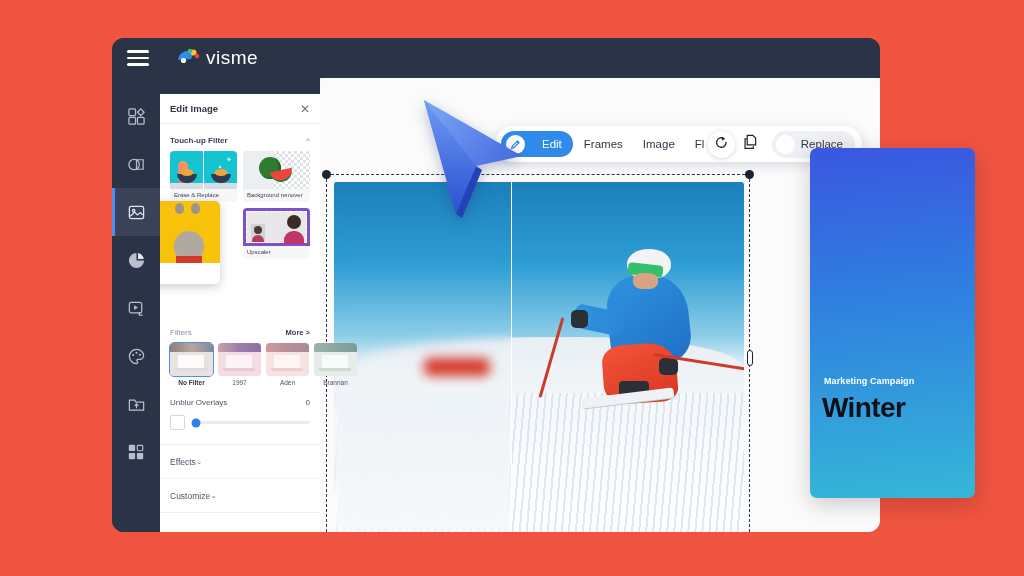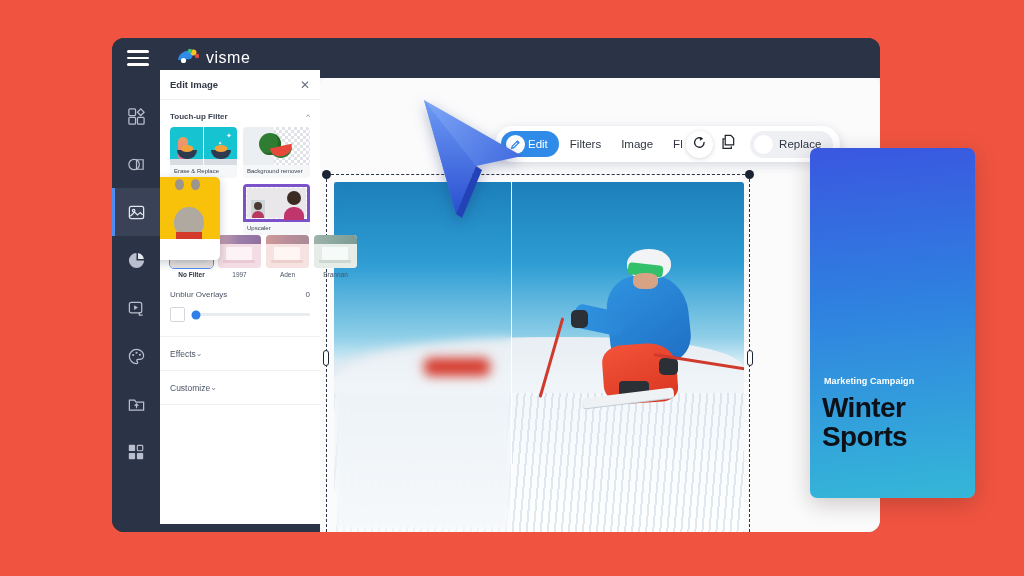--- a/index.html
+++ b/index.html
@@ -31,21 +31,21 @@
     width: 22px; height: 16px;
     margin-left: 15px;
     display: flex; flex-direction: column; justify-content: space-between;
     cursor: pointer;
   }
   .hamburger span { display: block; height: 2.6px; background: #fff; border-radius: 2px; }
 
   .brand { display: flex; align-items: center; margin-left: 28px; gap: 7px; }
   .brand-mark { width: 22px; height: 20px; position: relative; }
   .brand-word {
-    color: #ffffff; font-size: 16px; letter-spacing: 0.5px;
+    color: #ffffff; font-size: 19px; letter-spacing: 0.5px;
     font-weight: 400;
   }
 
   
   .rail {
     position: absolute; left: 0; top: 40px;
     width: 48px; height: 454px;
     background: #2b3347;
     display: flex; flex-direction: column; align-items: center;
     padding-top: 14px;
@@ -59,21 +59,21 @@
   }
   .rail-item.active { background: #394257; }
   .rail-item.active::before {
     content: ""; position: absolute; left: 0; top: 0; bottom: 0;
     width: 3px; background: #4f8df5;
   }
   .rail-item svg { display: block; }
 
   
   .panel {
-    position: absolute; left: 48px; top: 32px;
+    position: absolute; left: 48px; top: 56px;
     width: 160px; height: 454px;
     background: #ffffff;
     z-index: 4;
   }
   .panel-head {
     height: 30px; display: flex; align-items: center;
     justify-content: space-between;
     padding: 0 10px 0 10px;
     border-bottom: 1px solid #eef0f3;
   }
@@ -260,21 +260,21 @@
     height: 36px;
     background: #ffffff;
     border-radius: 18px;
     box-shadow: 0 3px 12px rgba(25,35,70,.16);
     display: flex; align-items: center;
     padding: 0 7px 0 6px;
     gap: 2px;
     z-index: 9;
   }
   .tb-edit {
-    display: flex; align-items: center; gap: 3px;
+    display: flex; align-items: center; gap: 17px;
     background: #2f8ae8; color: #fff;
     border-radius: 15px; height: 26px; padding: 0 11px 0 5px;
     cursor: pointer;
   }
   .tb-edit .pen-circle {
     width: 19px; height: 19px; background: #fff; border-radius: 50%;
     display: flex; align-items: center; justify-content: center;
   }
   .tb-edit .lbl { font-size: 11.5px; font-weight: 500; }
   .tb-item {
@@ -595,20 +595,24 @@
           <div class="dog"></div>
           <div class="ear" style="left:18px;"></div>
           <div class="ear" style="right:20px;"></div>
           <div class="scarf"></div>
         </div>
         <div class="divider"></div>
       </div>
       <div class="tool-label">Unblur</div>
     </div>
 
+    <div class="section-head" style="margin-top:62px;">
+      <span class="section-title muted">Filters</span>
+      <span class="more-link">More &gt;</span>
+    </div>
 
     <div class="filters-row">
       <div class="filter-item selected">
         <div class="filter-thumb">
           <div class="desk" style="background:#e9e2de;">
             <div class="strip" style="background:linear-gradient(90deg,#8f7f7a,#b8a59d,#7d8b96);"></div>
             <div class="lap"></div>
               <div class="lapbase"></div>
           </div>
         </div>
@@ -706,21 +710,21 @@
     <div class="float-toolbar">
       <div class="tb-edit">
         <span class="pen-circle">
           <svg width="11" height="11" viewBox="0 0 14 14" fill="none" stroke="#2f8ae8" stroke-width="1.5" stroke-linecap="round">
             <path d="M2 12 L3 9 L9.5 2.5 L11.5 4.5 L5 11 Z"></path>
             <path d="M8.8 3.2 L10.8 5.2"></path>
           </svg>
         </span>
         <span class="lbl">Edit</span>
       </div>
-      <div class="tb-item">Filters</div>
+      <div class="tb-item">Frames</div>
       <div class="tb-item">Image</div>
       <div class="tb-item clipped">Fl</div>
       <div class="tb-icon-btn hovered">
         <span>
           <svg width="15" height="15" viewBox="0 0 18 18" fill="none" stroke="#1f242d" stroke-width="1.6" stroke-linecap="round">
             <path d="M14.5 9 A5.7 5.7 0 1 1 12 4.3"></path>
             <path d="M9.4 2.3 L13.2 4.5 L9.6 6.9" fill="#1f242d" stroke="none"></path>
           </svg>
         </span>
       </div>
@@ -737,21 +741,20 @@
         <span class="lbl">Replace</span>
       </div>
     </div>
   </div>
 </div>
 
 <div class="ws-card">
   <div class="ws-kicker">Marketing Campaign</div>
   <div class="ws-title">
     <div>Winter</div>
-    <div>Sports</div>
   </div>
 </div>
 
 <div class="cursor-arrow">
   <svg width="112" height="130" viewBox="0 0 112 130">
     <defs>
       <linearGradient id="cg1" x1="0" y1="0" x2="1" y2="1">
         <stop offset="0%" stop-color="#7fa8f7"></stop>
         <stop offset="100%" stop-color="#2f57d8"></stop>
       </linearGradient>

